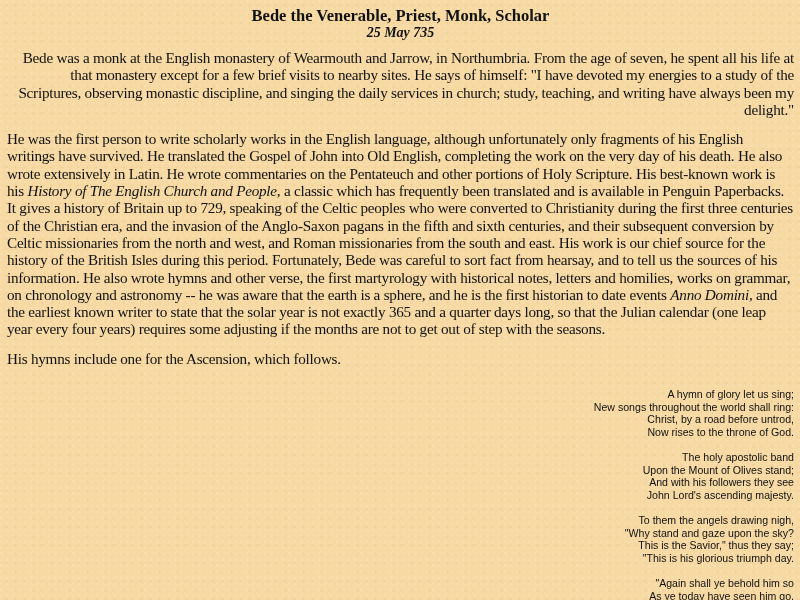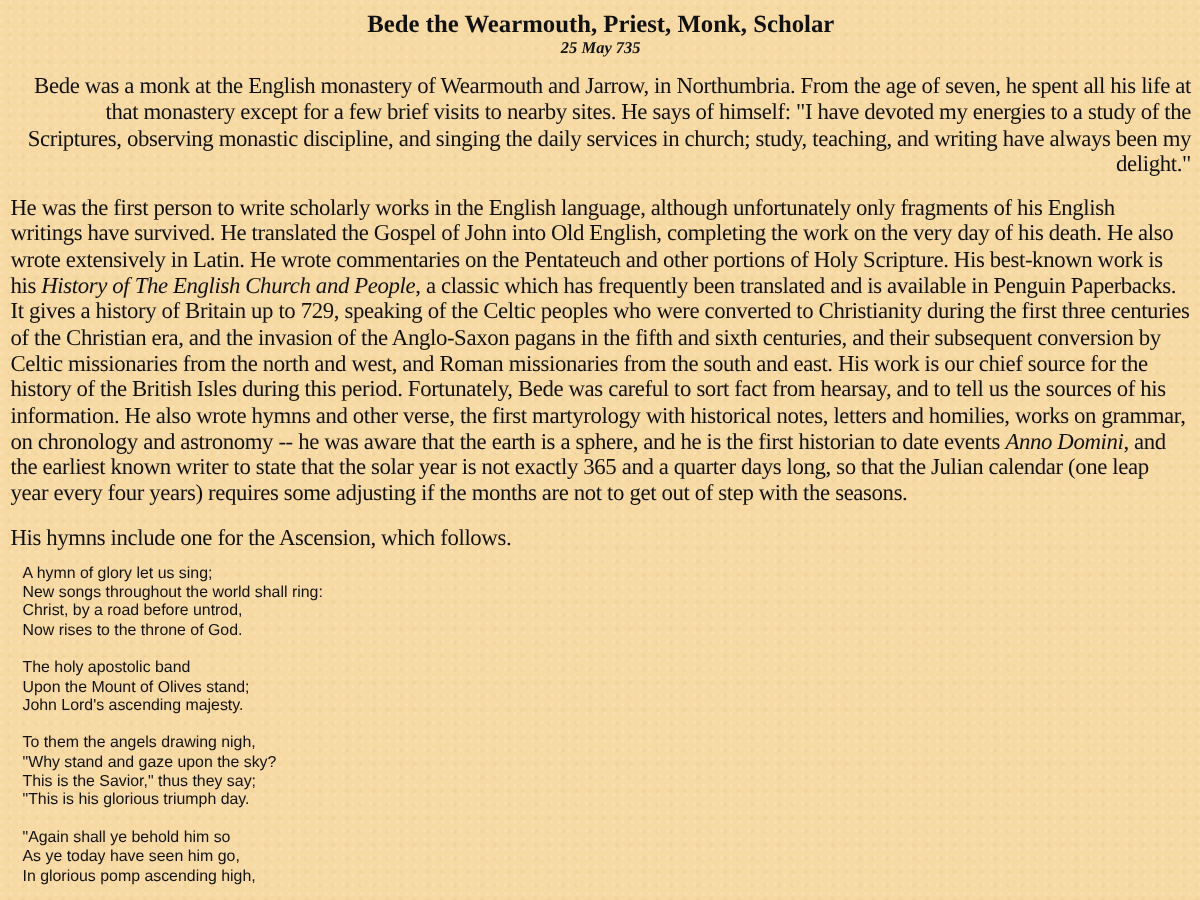--- a/index.html
+++ b/index.html
@@ -28,64 +28,65 @@
       font-size: 16.5px;
       font-weight: bold;
       text-align: center;
       margin: 6px 0 0 0;
       line-height: 19px;
     }
     .date {
       text-align: center;
       font-style: italic;
       font-weight: bold;
-      font-size: 11px;
+      font-size: 14px;
       line-height: 15px;
       margin: 0 0 9px 0;
     }
     p {
       margin: 0 0 12px 0;
       letter-spacing: -0.25px;
     }
     p.first { margin-top: 0; text-align: right; }
     em { font-style: italic; text-align: center; }
     .hymn {
       margin: 0 0 0 8px;
       font-family: "Liberation Sans", sans-serif;
       font-size: 10.6px;
       line-height: 12.6px;
     }
     .stanza {
       margin: 0 0 12.6px 0;
     }
-    .line { display: block; }
+    .line { display: block; text-align: right; }
   </style>
 </head>
 <body>
 
 <div class="page">
-  <h1>Bede the Wearmouth, Priest, Monk, Scholar</h1>
+  <h1>Bede the Venerable, Priest, Monk, Scholar</h1>
   <div class="date">25 May 735</div>
 
   <p class="first">Bede was a monk at the English monastery of Wearmouth and Jarrow, in Northumbria. From the age of seven, he spent all his life at that monastery except for a few brief visits to nearby sites. He says of himself: "I have devoted my energies to a study of the Scriptures, observing monastic discipline, and singing the daily services in church; study, teaching, and writing have always been my delight."</p>
 
   <p><span>He was the first person to write scholarly works in the English language, although unfortunately only fragments of his English writings have survived. He translated the Gospel of John into Old English, completing the work on the very day of his death. He also wrote extensively in Latin. He wrote commentaries on the Pentateuch and other portions of Holy Scripture. His best-known work is his </span><em>History of The English Church and People</em><span>, a classic which has frequently been translated and is available in Penguin Paperbacks. It gives a history of Britain up to 729, speaking of the Celtic peoples who were converted to Christianity during the first three centuries of the Christian era, and the invasion of the Anglo-Saxon pagans in the fifth and sixth centuries, and their subsequent conversion by Celtic missionaries from the north and west, and Roman missionaries from the south and east. His work is our chief source for the history of the British Isles during this period. Fortunately, Bede was careful to sort fact from hearsay, and to tell us the sources of his information. He also wrote hymns and other verse, the first martyrology with historical notes, letters and homilies, works on grammar, on chronology and astronomy -- he was aware that the earth is a sphere, and he is the first historian to date events </span><em>Anno Domini</em><span>, and the earliest known writer to state that the solar year is not exactly 365 and a quarter days long, so that the Julian calendar (one leap year every four years) requires some adjusting if the months are not to get out of step with the seasons.</span></p>
 
-  <p style="margin-bottom:9px;">His hymns include one for the Ascension, which follows.</p>
+  <p style="margin-bottom:21px;">His hymns include one for the Ascension, which follows.</p>
 
   <div class="hymn">
     <div class="stanza">
       <span class="line">A hymn of glory let us sing;</span>
       <span class="line">New songs throughout the world shall ring:</span>
       <span class="line">Christ, by a road before untrod,</span>
       <span class="line">Now rises to the throne of God.</span>
     </div>
     <div class="stanza">
       <span class="line">The holy apostolic band</span>
       <span class="line">Upon the Mount of Olives stand;</span>
+      <span class="line">And with his followers they see</span>
       <span class="line">John Lord's ascending majesty.</span>
     </div>
     <div class="stanza">
       <span class="line">To them the angels drawing nigh,</span>
       <span class="line">"Why stand and gaze upon the sky?</span>
       <span class="line">This is the Savior," thus they say;</span>
       <span class="line">"This is his glorious triumph day.</span>
     </div>
     <div class="stanza">
       <span class="line">"Again shall ye behold him so</span>

